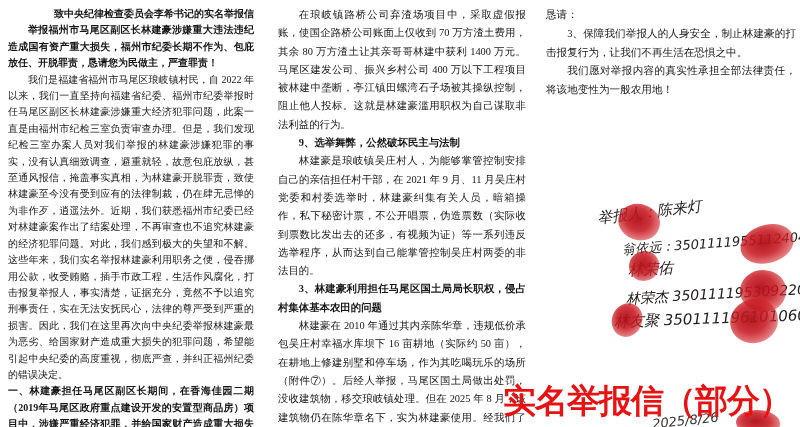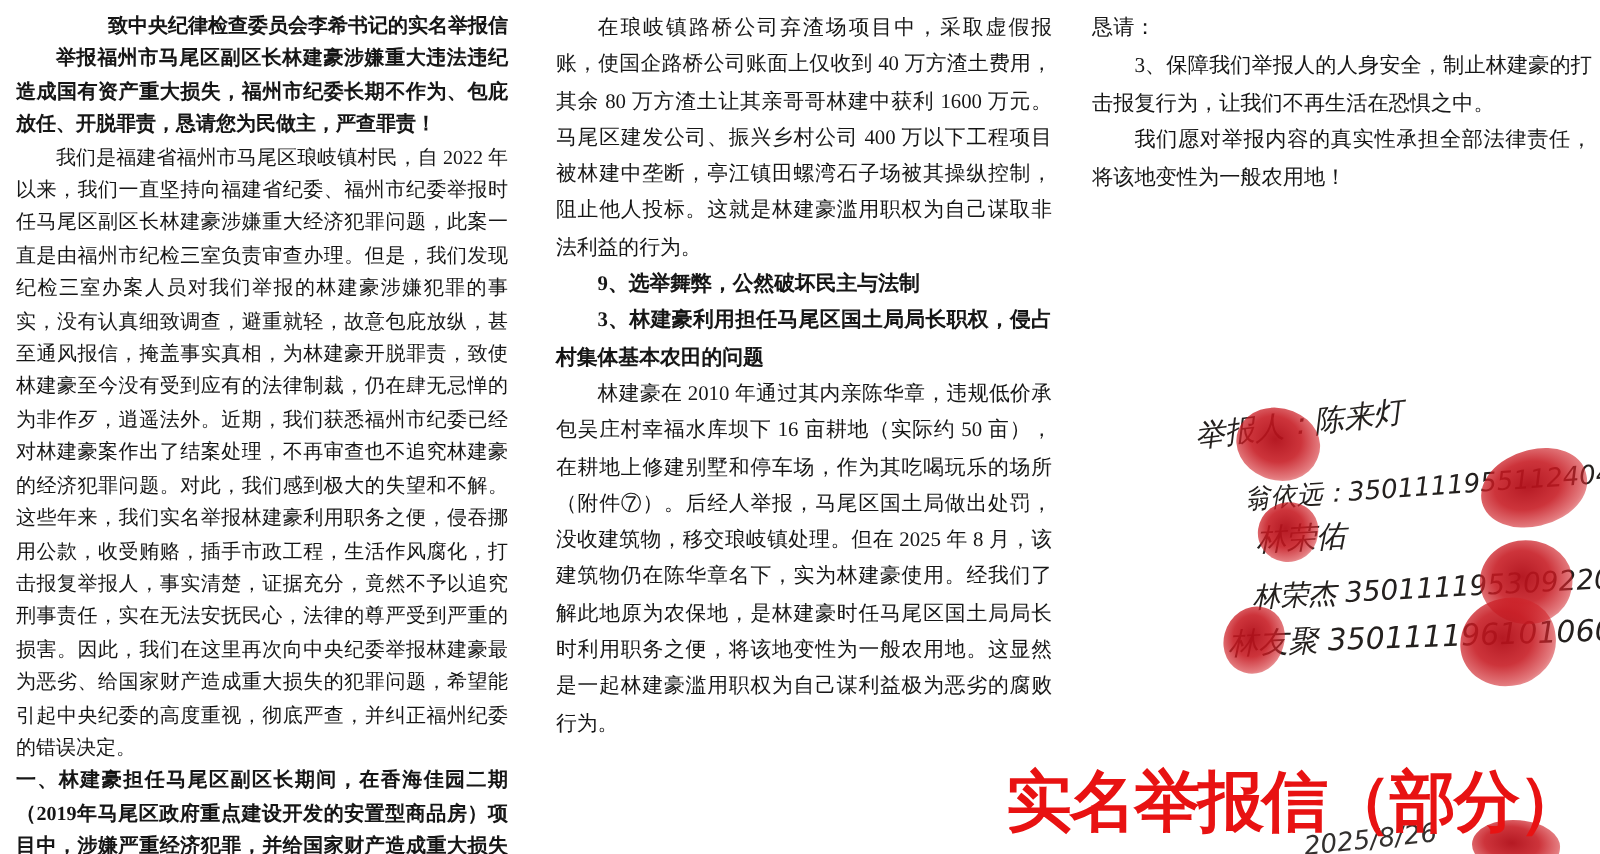--- a/index.html
+++ b/index.html
@@ -52,22 +52,23 @@
 <body>
 
 <div class="page" id="page1">
   <p class="title-center">致中央纪律检查委员会李希书记的实名举报信</p>
   <p class="para bold">举报福州市马尾区副区长林建豪涉嫌重大违法违纪造成国有资产重大损失，福州市纪委长期不作为、包庇放任、开脱罪责，恳请您为民做主，严查罪责！</p>
   <p class="para">我们是福建省福州市马尾区琅岐镇村民，自 2022 年以来，我们一直坚持向福建省纪委、福州市纪委举报时任马尾区副区长林建豪涉嫌重大经济犯罪问题，此案一直是由福州市纪检三室负责审查办理。但是，我们发现纪检三室办案人员对我们举报的林建豪涉嫌犯罪的事实，没有认真细致调查，避重就轻，故意包庇放纵，甚至通风报信，掩盖事实真相，为林建豪开脱罪责，致使林建豪至今没有受到应有的法律制裁，仍在肆无忌惮的为非作歹，逍遥法外。近期，我们获悉福州市纪委已经对林建豪案作出了结案处理，不再审查也不追究林建豪的经济犯罪问题。对此，我们感到极大的失望和不解。这些年来，我们实名举报林建豪利用职务之便，侵吞挪用公款，收受贿赂，插手市政工程，生活作风腐化，打击报复举报人，事实清楚，证据充分，竟然不予以追究刑事责任，实在无法安抚民心，法律的尊严受到严重的损害。因此，我们在这里再次向中央纪委举报林建豪最为恶劣、给国家财产造成重大损失的犯罪问题，希望能引起中央纪委的高度重视，彻底严查，并纠正福州纪委的错误决定。</p>
   <p class="para bold noindent">一、林建豪担任马尾区副区长期间，在香海佳园二期（2019年马尾区政府重点建设开发的安置型商品房）项目中，涉嫌严重经济犯罪，并给国家财产造成重大损失的问题</p>
 </div>
 
 <div class="page" id="page2">
-  <p class="para">在琅岐镇路桥公司弃渣场项目中，采取虚假报账，使国企路桥公司账面上仅收到 40 万方渣土费用，其余 80 万方渣土让其亲哥哥林建中获利 1600 万元。马尾区建发公司、振兴乡村公司 400 万以下工程项目被林建中垄断，亭江镇田螺湾石子场被其操纵控制，阻止他人投标。这就是林建豪滥用职权为自己谋取非法利益的行为。</p>
+  <p class="para">在琅岐镇路桥公司弃渣场项目中，采取虚假报账，使国企路桥公司账面上仅收到 70 万方渣土费用，其余 80 万方渣土让其亲哥哥林建中获利 1400 万元。马尾区建发公司、振兴乡村公司 400 万以下工程项目被林建中垄断，亭江镇田螺湾石子场被其操纵控制，阻止他人投标。这就是林建豪滥用职权为自己谋取非法利益的行为。</p>
   <p class="para bold">9、选举舞弊，公然破坏民主与法制</p>
+  <p class="para">林建豪是琅岐镇吴庄村人，为能够掌管控制安排自己的亲信担任村干部，在 2021 年 9 月、11 月吴庄村党委和村委选举时，林建豪纠集有关人员，暗箱操作，私下秘密计票，不公开唱票，伪造票数（实际收到票数比发出去的还多，有视频为证）等一系列违反选举程序，从而达到自己能掌管控制吴庄村两委的非法目的。</p>
   <p class="para bold">3、林建豪利用担任马尾区国土局局长职权，侵占村集体基本农田的问题</p>
   <p class="para">林建豪在 2010 年通过其内亲陈华章，违规低价承包吴庄村幸福水库坝下 16 亩耕地（实际约 50 亩），在耕地上修建别墅和停车场，作为其吃喝玩乐的场所（附件⑦）。后经人举报，马尾区国土局做出处罚，没收建筑物，移交琅岐镇处理。但在 2025 年 8 月，该建筑物仍在陈华章名下，实为林建豪使用。经我们了解此地原为农保地，是林建豪时任马尾区国土局局长时利用职务之便，将该地变性为一般农用地。这显然是一起林建豪滥用职权为自己谋利益极为恶劣的腐败行为。</p>
 
 </div>
 
 <div class="page" id="page3">
   <p class="para noindent">恳请：</p>
   <p class="para">3、保障我们举报人的人身安全，制止林建豪的打击报复行为，让我们不再生活在恐惧之中。</p>
   <p class="para">我们愿对举报内容的真实性承担全部法律责任，将该地变性为一般农用地！</p>
 </div>

